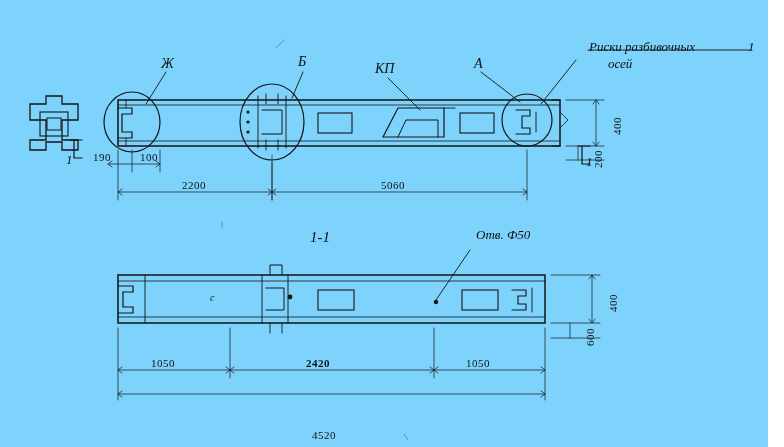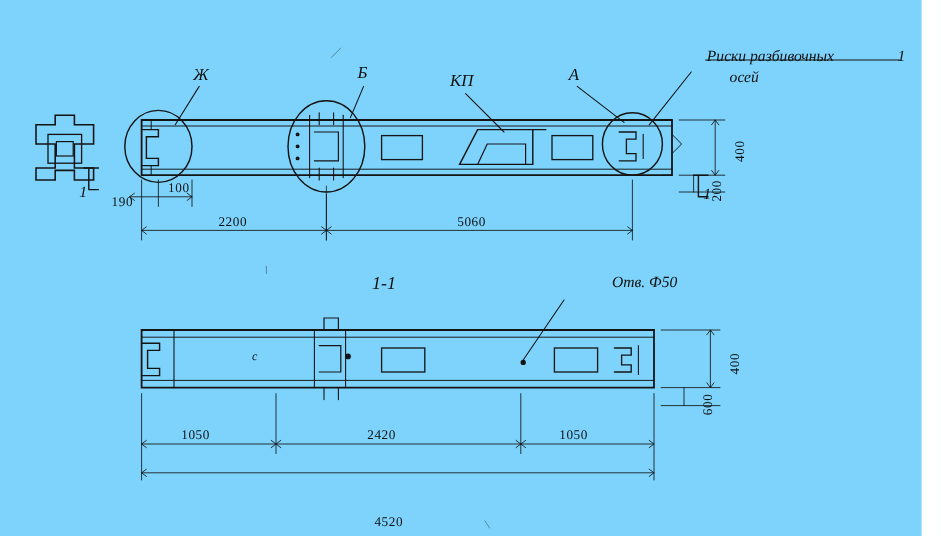--- a/index.html
+++ b/index.html
@@ -212,43 +212,43 @@
         <path d="M276 48 L284 40"></path>
         <path d="M222 222 L222 228"></path>
         <path d="M404 434 L408 440"></path>
       </g>
 
     </g>
   </svg>
 
   <div class="lbl note" style="left:589px; top:40px;">Риски  разбивочных</div>
   <div class="lbl note" style="left:608px; top:57px;">осей</div>
-  <div class="lbl note" style="left:476px; top:228px;margin-left:34px;">Отв. Ф50</div>
+  <div class="lbl note" style="left:476px; top:228px;">Отв. Ф50</div>
 
   <div class="lbl mark" style="left:161px; top:57px;">Ж</div>
   <div class="lbl mark" style="left:298px; top:55px;">Б</div>
   <div class="lbl mark" style="left:375px; top:62px;">КП</div>
   <div class="lbl mark" style="left:474px; top:57px;">А</div>
 
   <div class="lbl dim" style="left:66px; top:153px; font-size:13px; font-style:italic;">1</div>
   <div class="lbl dim" style="left:586px; top:155px; font-size:13px; font-style:italic;">1</div>
   <div class="lbl dim" style="left:748px; top:40px; font-size:13px; font-style:italic;">1</div>
 
   <div class="lbl big" style="left:310px; top:230px;">1-1</div>
 
-  <div class="lbl dim" style="left:93px; top:164px;">190</div>
+  <div class="lbl dim" style="left:93px; top:152px;">190</div>
   <div class="lbl dim" style="left:140px; top:152px;">100</div>
   <div class="lbl dim" style="left:182px; top:180px;">2200</div>
   <div class="lbl dim" style="left:381px; top:180px;">5060</div>
 
   <div class="lbl dim vert" style="left:612px; top:135px;">400</div>
   <div class="lbl dim vert" style="left:593px; top:168px;">200</div>
 
   <div class="lbl dim" style="left:151px; top:358px;">1050</div>
-  <div class="lbl dim" style="left:306px; top:358px;">2420</div>
+  <div class="lbl dim" style="left:306px; top:358px;font-weight:bold;">2420</div>
   <div class="lbl dim" style="left:466px; top:358px;">1050</div>
   <div class="lbl dim" style="left:312px; top:382px;margin-top:48px;">4520</div>
 
   <div class="lbl dim vert" style="left:608px; top:312px;">400</div>
   <div class="lbl dim vert" style="left:585px; top:346px;">600</div>
 
   <div class="lbl dim" style="left:210px; top:293px; font-size:10px; font-style:italic;">с</div>
 
 </div>
 

